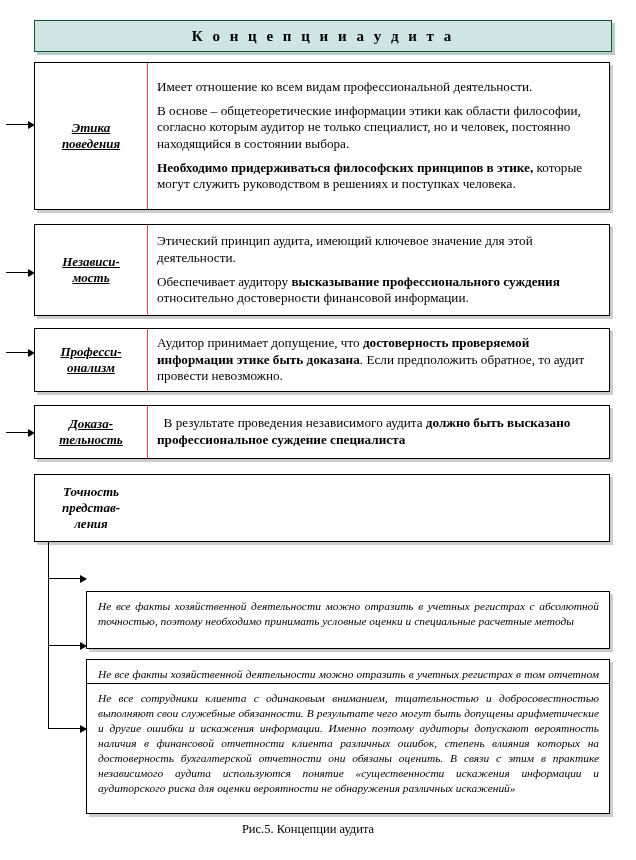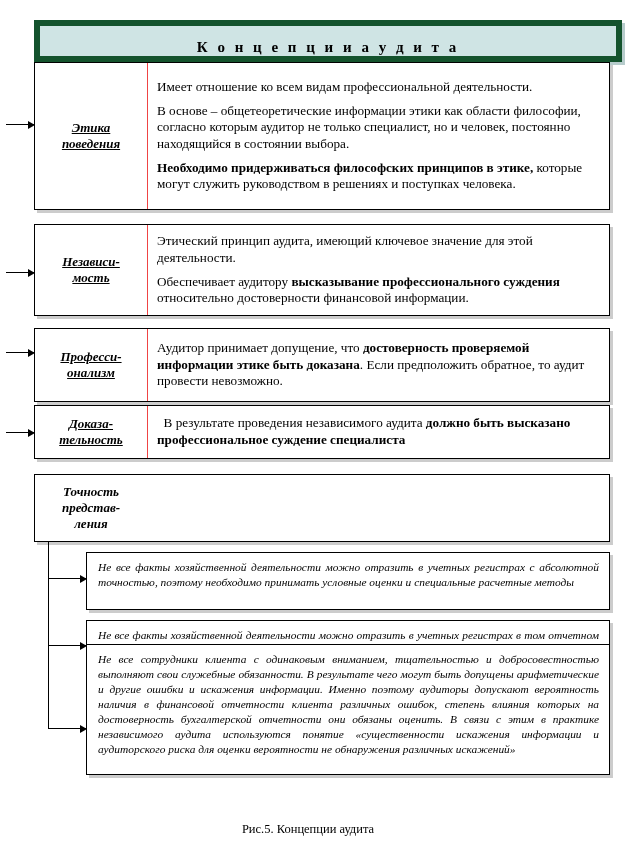--- a/index.html
+++ b/index.html
@@ -22,24 +22,24 @@
   }
 
   
   .title-banner {
     position: absolute;
     left: 34px;
     top: 20px;
     width: 576px;
     height: 30px;
     background: #cfe4e4;
-    border: 6px solid #14532d;
+    border: 1px solid #14532d;
     box-shadow: 3px 3px 0 #b7cccc;
     display: flex;
-    align-items: flex-end;
+    align-items: center;
     justify-content: center;
   }
   .title-banner .t {
     font-family: "Liberation Serif", serif;
     font-size: 15px;
     font-weight: bold;
     letter-spacing: 3px;
   }
 
   
@@ -104,20 +104,21 @@
   }
 
   
   .note {
     position: absolute;
     border: 1px solid #000000;
     background: #ffffff;
     box-shadow: 3px 3px 0 #cccccc;
     box-sizing: border-box;
     padding: 7px 10px 7px 11px;
+    margin-top: 39px;
   }
   .note p {
     margin: 0;
     font-size: 11.4px;
     font-style: italic;
     line-height: 1.32;
     text-align: justify;
   }
 
   
@@ -161,21 +162,21 @@
     <div class="label">
       <div class="lbl-inner">Независи-<br>мость</div>
     </div>
     <div class="body">
       <p>Этический принцип аудита, имеющий ключевое значение для этой деятельности.</p>
       <p>Обеспечивает аудитору <b>высказывание профессионального суждения</b> относительно достоверности финансовой информации.</p>
     </div>
   </div>
 
   <div class="arrow" style="left:6px; top:352px; width:28px;"></div>
-  <div class="block" style="left:34px; top:328px; width:576px; height:74px;">
+  <div class="block" style="left:34px; top:328px; width:576px; height:64px;">
     <div class="label">
       <div class="lbl-inner">Професси-<br>онализм</div>
     </div>
     <div class="body">
       <p>Аудитор принимает допущение, что <b>достоверность проверяемой информации этике быть доказана</b>. Если предположить обратное, то аудит провести невозможно.</p>
     </div>
   </div>
 
   <div class="arrow" style="left:6px; top:432px; width:28px;"></div>
   <div class="block" style="left:34px; top:405px; width:576px; height:54px;">

